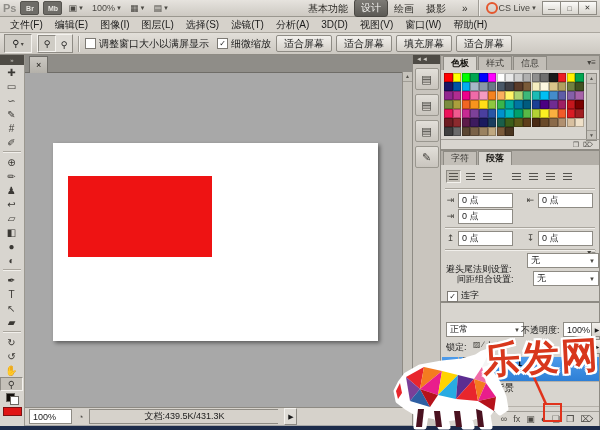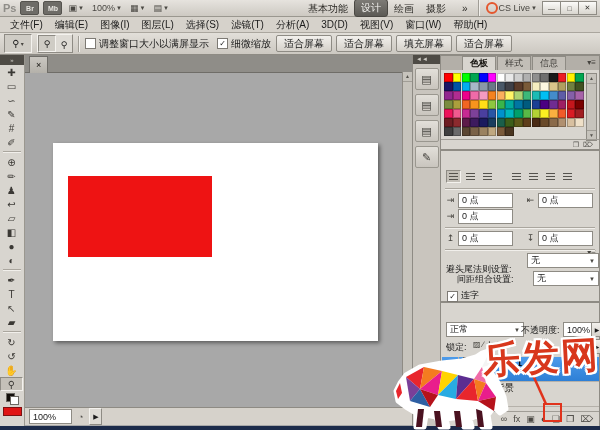--- a/index.html
+++ b/index.html
@@ -68,21 +68,21 @@
   #dock{left:412px;top:55px;width:28px;height:375px;background:#c9c5be;border-left:1px solid #8e8b84;box-sizing:border-box;}
   #dock-header{height:9px;background:#4e4b45;color:#cfccc5;font-size:6px;line-height:9px;padding-left:3px;}
   .dock-ico{width:22px;height:20px;margin:4px auto 0;display:flex;align-items:center;justify-content:center;
             font-size:11px;color:#45433e;background:linear-gradient(#e2dfd9,#c9c5be);border:1px solid #9a978f;border-radius:2px;}
   
   #panels{left:440px;top:55px;width:160px;height:375px;background:#c9c5be;}
   .panel{position:absolute;left:0;width:160px;background:#d8d5cf;border:1px solid #8e8b84;box-sizing:border-box;}
   .ptabs{height:14px;background:#b3afa8;display:flex;align-items:flex-end;padding-left:2px;gap:1px;position:relative;}
   .ptab{height:13px;padding:0 7px;font-size:9px;display:flex;align-items:center;background:#c2beb7;color:#3c3a36;
         border:1px solid #8e8b84;border-bottom:none;}
-  .ptab.active{background:#d8d5cf;color:#15130f;font-weight:bold;margin-left:19px;}
+  .ptab.active{background:#d8d5cf;color:#15130f;font-weight:bold;}
   .pmenu{position:absolute;right:3px;top:2px;font-size:8px;color:#45433e;}
   
   #swatch-grid{position:absolute;left:3px;top:17px;width:140px;display:grid;grid-template-columns:repeat(16,1fr);}
   .swatch{width:8.7px;height:9px;border:0.5px solid rgba(0,0,0,.25);box-sizing:border-box;}
   #sw-scroll{position:absolute;right:2px;top:17px;width:9px;height:66px;background:#c6c3bc;border:1px solid #8e8b84;}
   .pfooter{position:absolute;left:0;bottom:0;width:100%;height:10px;border-top:1px solid #a09d96;display:flex;
            justify-content:flex-end;gap:4px;align-items:center;padding-right:6px;box-sizing:border-box;font-size:7px;color:#55534e;}
   
   .alignbtn{width:15px;height:13px;display:flex;align-items:center;justify-content:center;}
   .alignbtn .bars{width:9px;height:7px;background:repeating-linear-gradient(#55534e 0 1px,transparent 1px 3px);}
@@ -243,20 +243,23 @@
     <div id="canvas-doc">
       <div id="red-rect"></div>
     </div>
     <div id="vscroll">
       <div class="scr-arrow">▲</div>
       <div class="scr-arrow" style="position:absolute;bottom:0;width:100%;border-top:1px solid #a09d96;border-bottom:none;">▼</div>
     </div>
     <div id="statusbar">
       <span id="status-zoom">100%</span>
       <span style="font-size:9px;color:#55534e;">◔</span>
+      <span id="status-doc">
+          <span>文档:439.5K/431.3K</span>
+        </span>
       <span id="status-flyout" class="out">▶</span>
     </div>
   </div>
 
   <div id="dock" class="abs">
     <div id="dock-header">◄◄</div>
     <div id="dock-icons">
         <div class="dock-ico">▤</div>
         <div class="dock-ico">▤</div>
         <div class="dock-ico">▤</div>
@@ -383,20 +386,24 @@
         <div class="scr-arrow">▲</div>
         <div class="scr-arrow" style="position:absolute;bottom:0;width:100%;border-top:1px solid #a09d96;border-bottom:none;">▼</div>
       </div>
       <div class="pfooter">
         <span>❐</span>
         <span>⌦</span>
       </div>
     </div>
 
     <div class="panel" style="top:95px;height:152px;">
+      <div class="ptabs" id="pg-tabs">
+          <span class="ptab">字符</span>
+          <span class="ptab active">段落</span>
+        </div>
       <span class="pmenu" style="top:97px;">▾≡</span>
       <div id="align-row" class="row abs" style="left:5px;top:19px;gap:2px;">
           <span class="alignbtn active">
             <span class="bars"></span>
           </span>
           <span class="alignbtn">
             <span class="bars"></span>
           </span>
           <span class="alignbtn" style="margin-right: 12px;">
             <span class="bars"></span>

